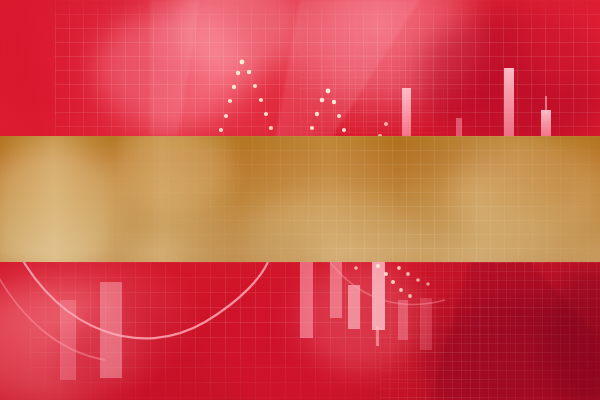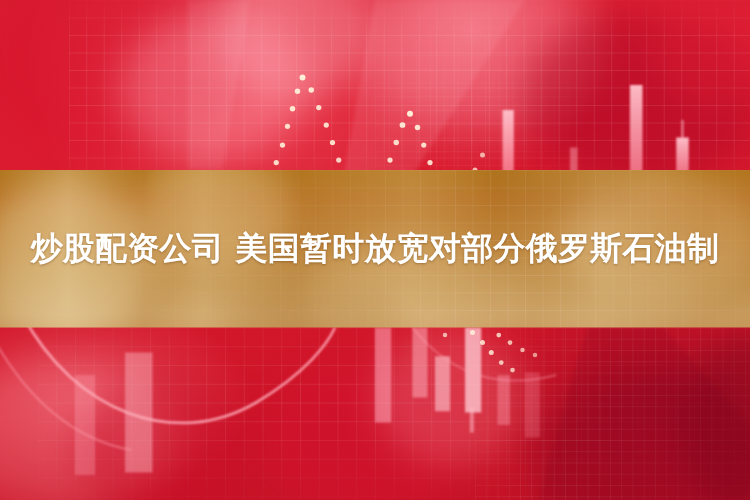--- a/index.html
+++ b/index.html
@@ -294,16 +294,15 @@
       <ellipse cx="60" cy="80" rx="70" ry="60" fill="rgba(255,244,205,0.30)"></ellipse>
       <ellipse cx="175" cy="40" rx="60" ry="42" fill="rgba(255,240,200,0.22)"></ellipse>
       <ellipse cx="330" cy="110" rx="85" ry="48" fill="rgba(255,238,198,0.18)"></ellipse>
       <ellipse cx="520" cy="60" rx="75" ry="52" fill="rgba(255,242,206,0.20)"></ellipse>
       <ellipse cx="440" cy="20" rx="60" ry="30" fill="rgba(160,96,20,0.22)"></ellipse>
       <ellipse cx="255" cy="130" rx="70" ry="30" fill="rgba(150,88,18,0.18)"></ellipse>
     </svg>
   </div>
 
   <div id="headline">
-    <span class="ln">炒股配资公司 美国暂时放宽对部分俄罗斯石油制</span>
   </div>
 
 </div>
 
 </body></html>

